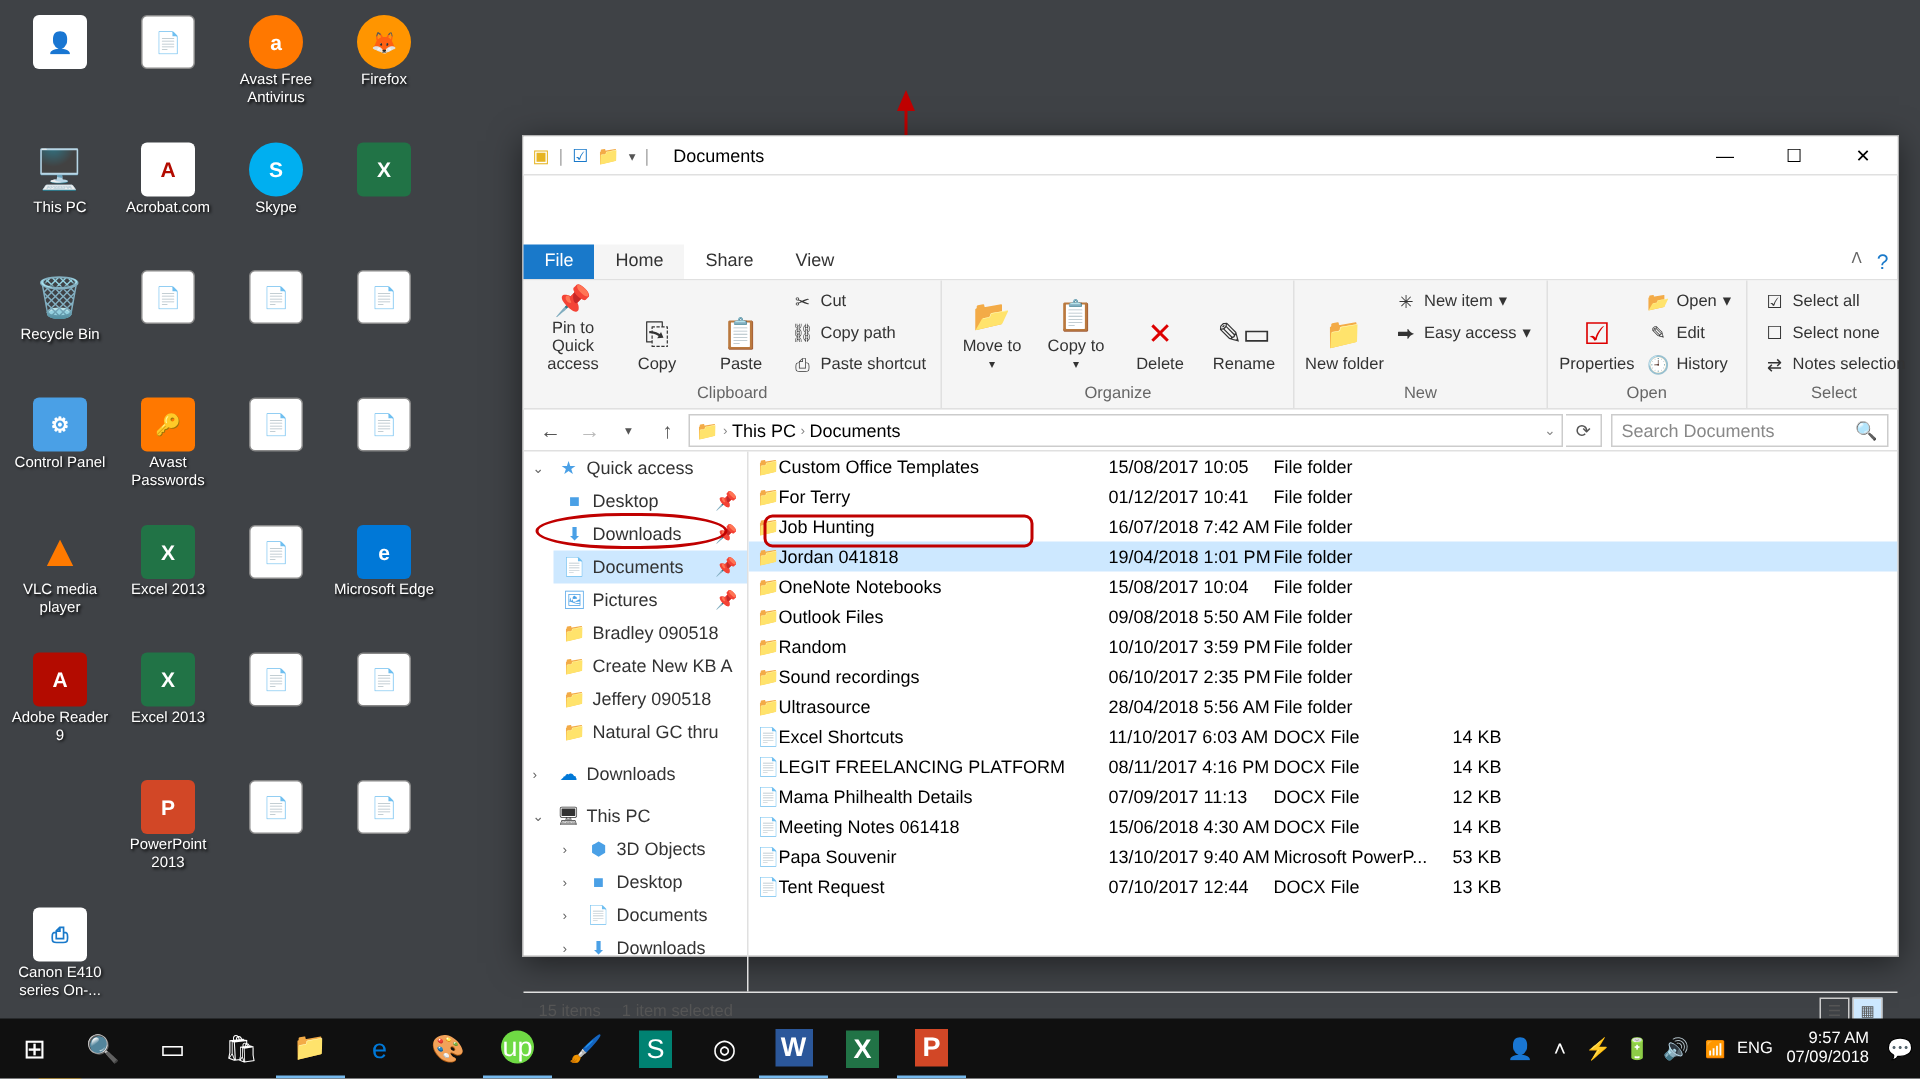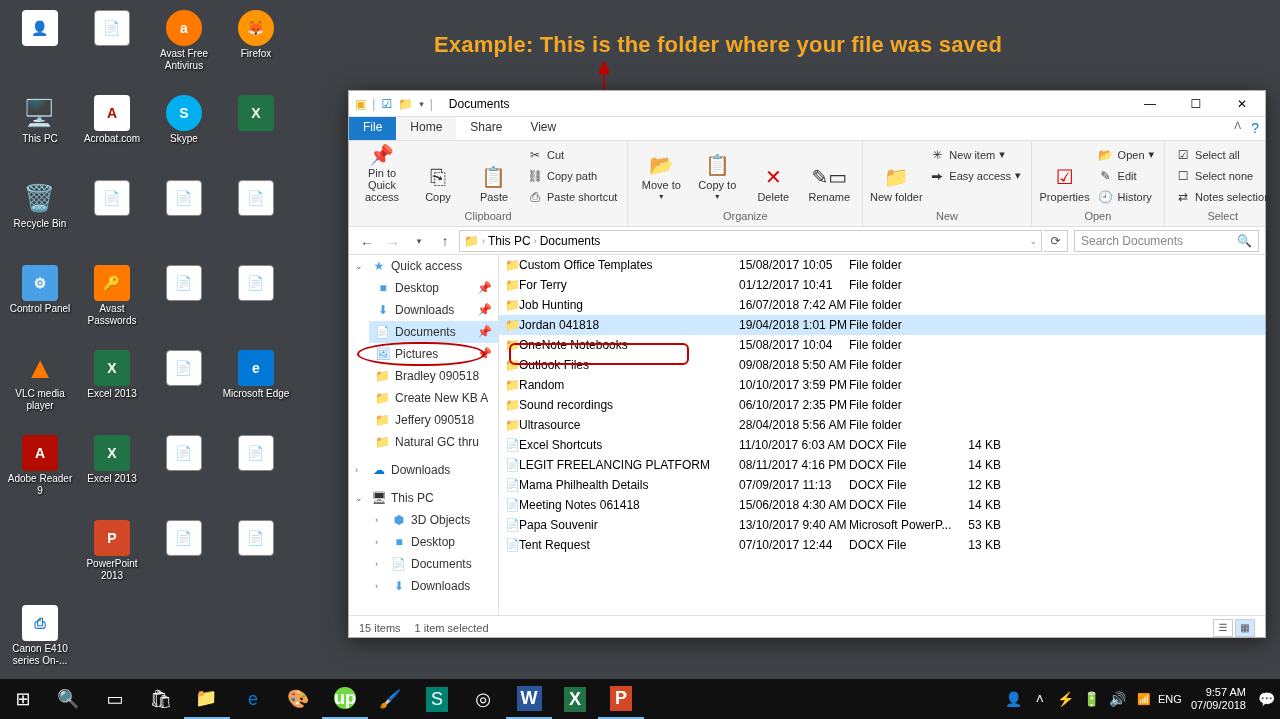--- a/index.html
+++ b/index.html
@@ -20,21 +20,21 @@
 
 
 .win { position: absolute; top: 90px; left: 348px; width: 918px; height: 548px; background: #fff; color: #000; border: 1px solid #b3b3b3; box-shadow: 0 4px 20px rgba(0,0,0,0.5); }
 .titlebar { height: 26px; background: #fff; display: flex; align-items: center; border-bottom: 1px solid #e0e0e0; }
 .titlebar .qat { display: flex; align-items: center; gap: 6px; padding: 0 6px; font-size: 12px; }
 .titlebar .title { margin-left: 10px; font-size: 12px; }
 .titlebar .wbtns { margin-left: auto; display: flex; }
 .wbtn { width: 46px; height: 26px; display: flex; align-items: center; justify-content: center; font-size: 12px; cursor: pointer; }
 
 
-.tabs { height: 24px; display: flex; align-items: stretch; border-bottom: 1px solid #e0e0e0; font-size: 12px; }
+.tabs { height: 24px; display: flex; align-items: stretch; border-bottom: 1px solid #e0e0e0; font-size: 12px; margin-top: 46px; }
 .tab { padding: 3px 14px; cursor: pointer; color: #333; }
 .tab.file { background: #1979ca; color: #fff; }
 .tab.active { background: #f5f5f5; }
 .tabs .spacer { flex: 1; }
 .tabs .help { padding: 3px 6px; color: #1979ca; font-size: 14px; }
 .tabs .chev { padding: 3px 4px; color: #666; font-size: 10px; }
 
 
 .ribbon { height: 86px; background: #f5f5f5; border-bottom: 1px solid #e0e0e0; display: flex; }
 .group { border-right: 1px solid #e0e0e0; padding: 2px 6px; display: flex; flex-direction: column; align-items: center; justify-content: space-between; font-size: 11px; color: #555; }
@@ -282,21 +282,20 @@
         </div>
       <div class="di">
           <div class="ic">
             <div class="sq" style="background:#ffb400;border-radius:50%">◐</div>
           </div>
         </div>
 
     </div>
   </div>
 
-  <div class="anno-text">Example: This is the folder where your file was saved</div>
   <svg class="anno-arrow" width="16" height="300">
     <line x1="8" y1="12" x2="8" y2="300" stroke="#c00000" stroke-width="2"></line>
     <polygon points="8,0 2,14 14,14" fill="#c00000"></polygon>
   </svg>
 
   <div class="win">
     <div class="titlebar">
       <div class="qat">
         <span style="color:#e6b422">▣</span>
         <span style="color:#aaa">|</span>
@@ -666,21 +665,21 @@
         <span>🔍</span>
       </div>
     <div class="tb">▭</div>
     <div class="tb">🛍</div>
     <div class="tb" style="border-bottom:2px solid #76b9ed">📁</div>
     <div class="tb">
         <span style="color:#0078d7">e</span>
       </div>
     <div class="tb">🎨</div>
     <div class="tb" style="border-bottom:2px solid #76b9ed">
-        <span style="background:#6fda44;border-radius:50%;width:22px;height:22px;display:flex;align-items:center;justify-content:center;color:#fff;font-weight:700">up</span>
+        <span style="background:#6fda44;border-radius:50%;width:22px;height:22px;display:flex;align-items:center;justify-content:center;color:#fff;font-weight:400">up</span>
       </div>
     <div class="tb">🖌️</div>
     <div class="tb">
         <span style="background:#008272;padding:2px 5px">S</span>
       </div>
     <div class="tb">◎</div>
     <div class="tb" style="border-bottom:2px solid #76b9ed">
         <span style="background:#2b579a;padding:2px 4px;font-weight:700">W</span>
       </div>
     <div class="tb">

